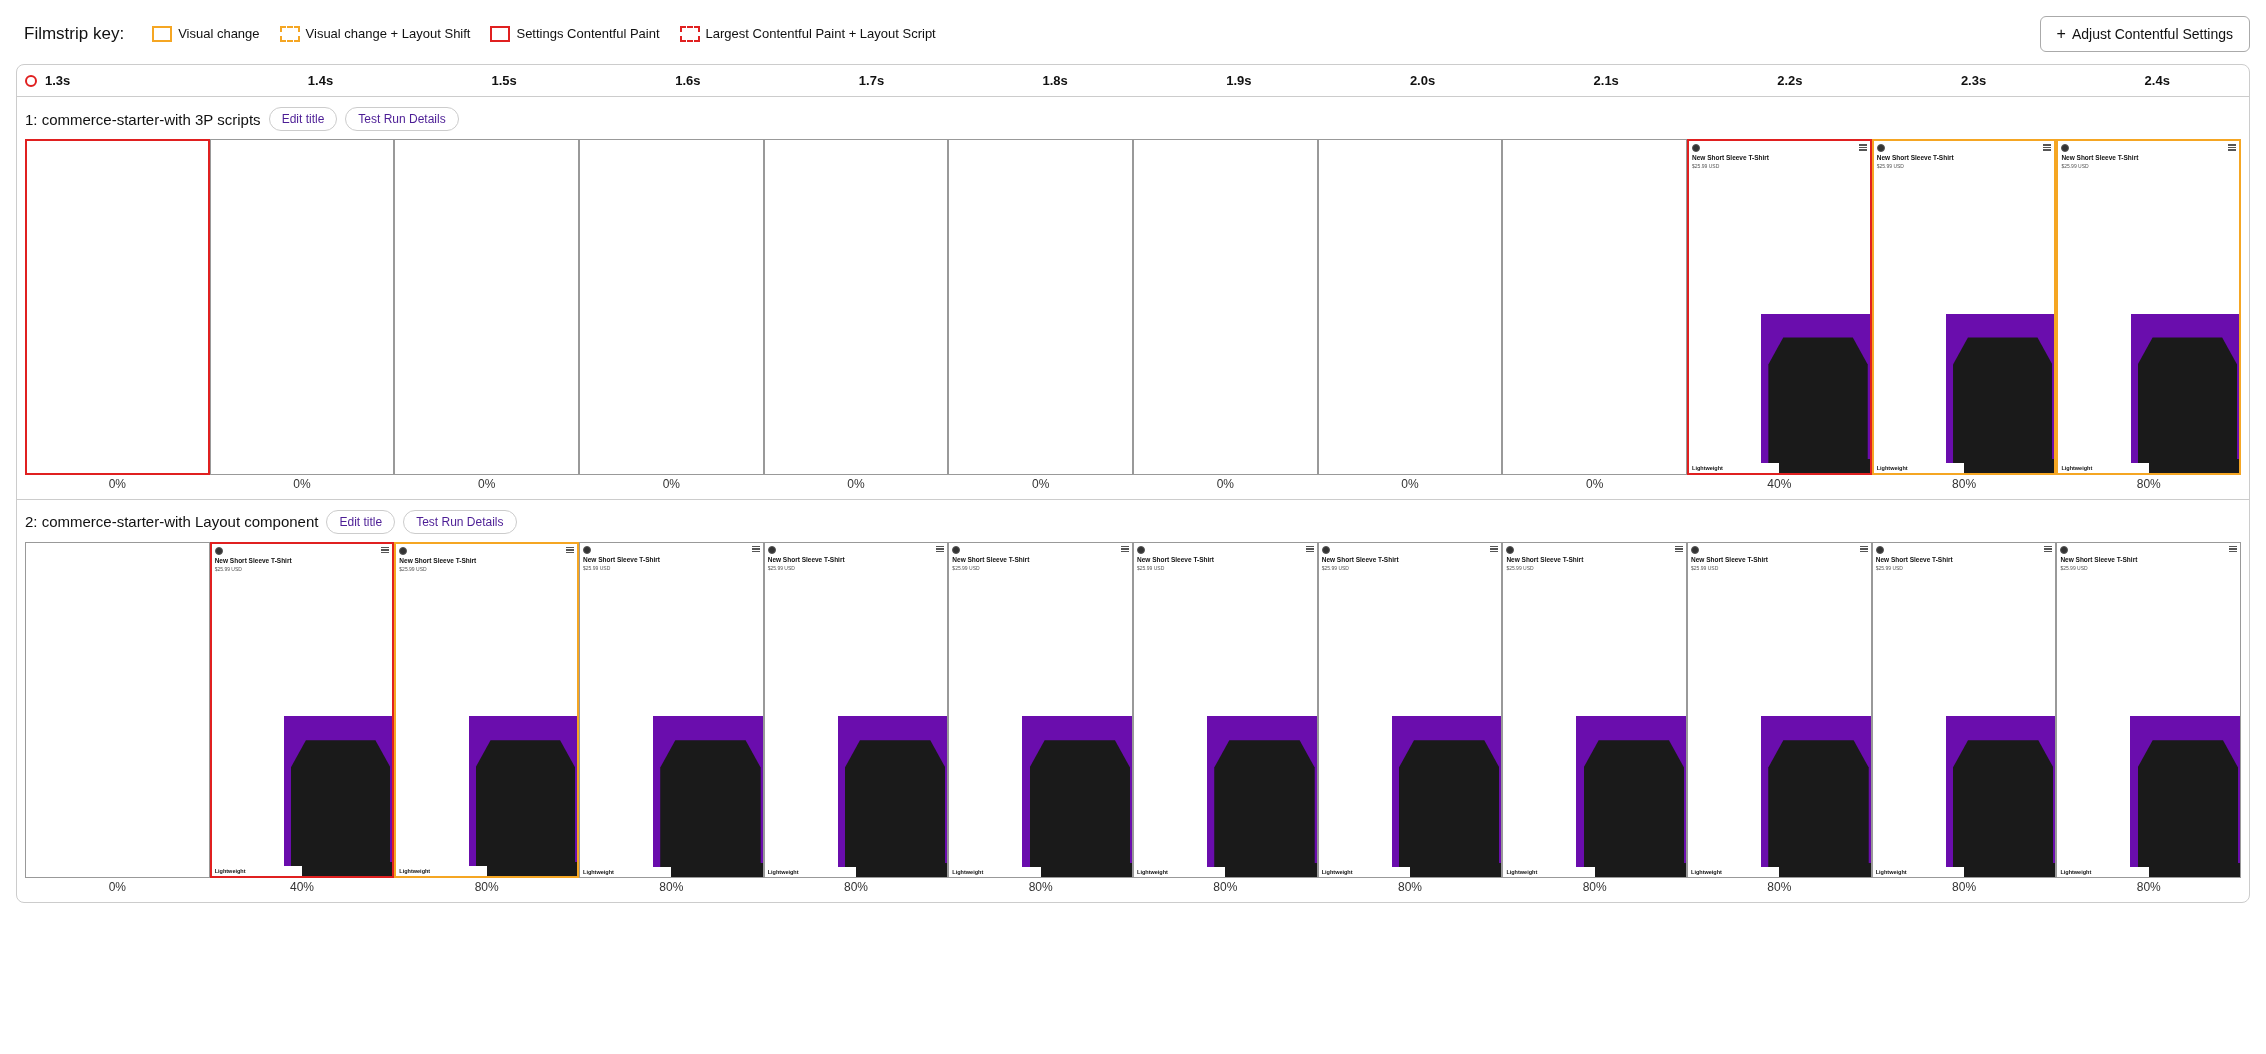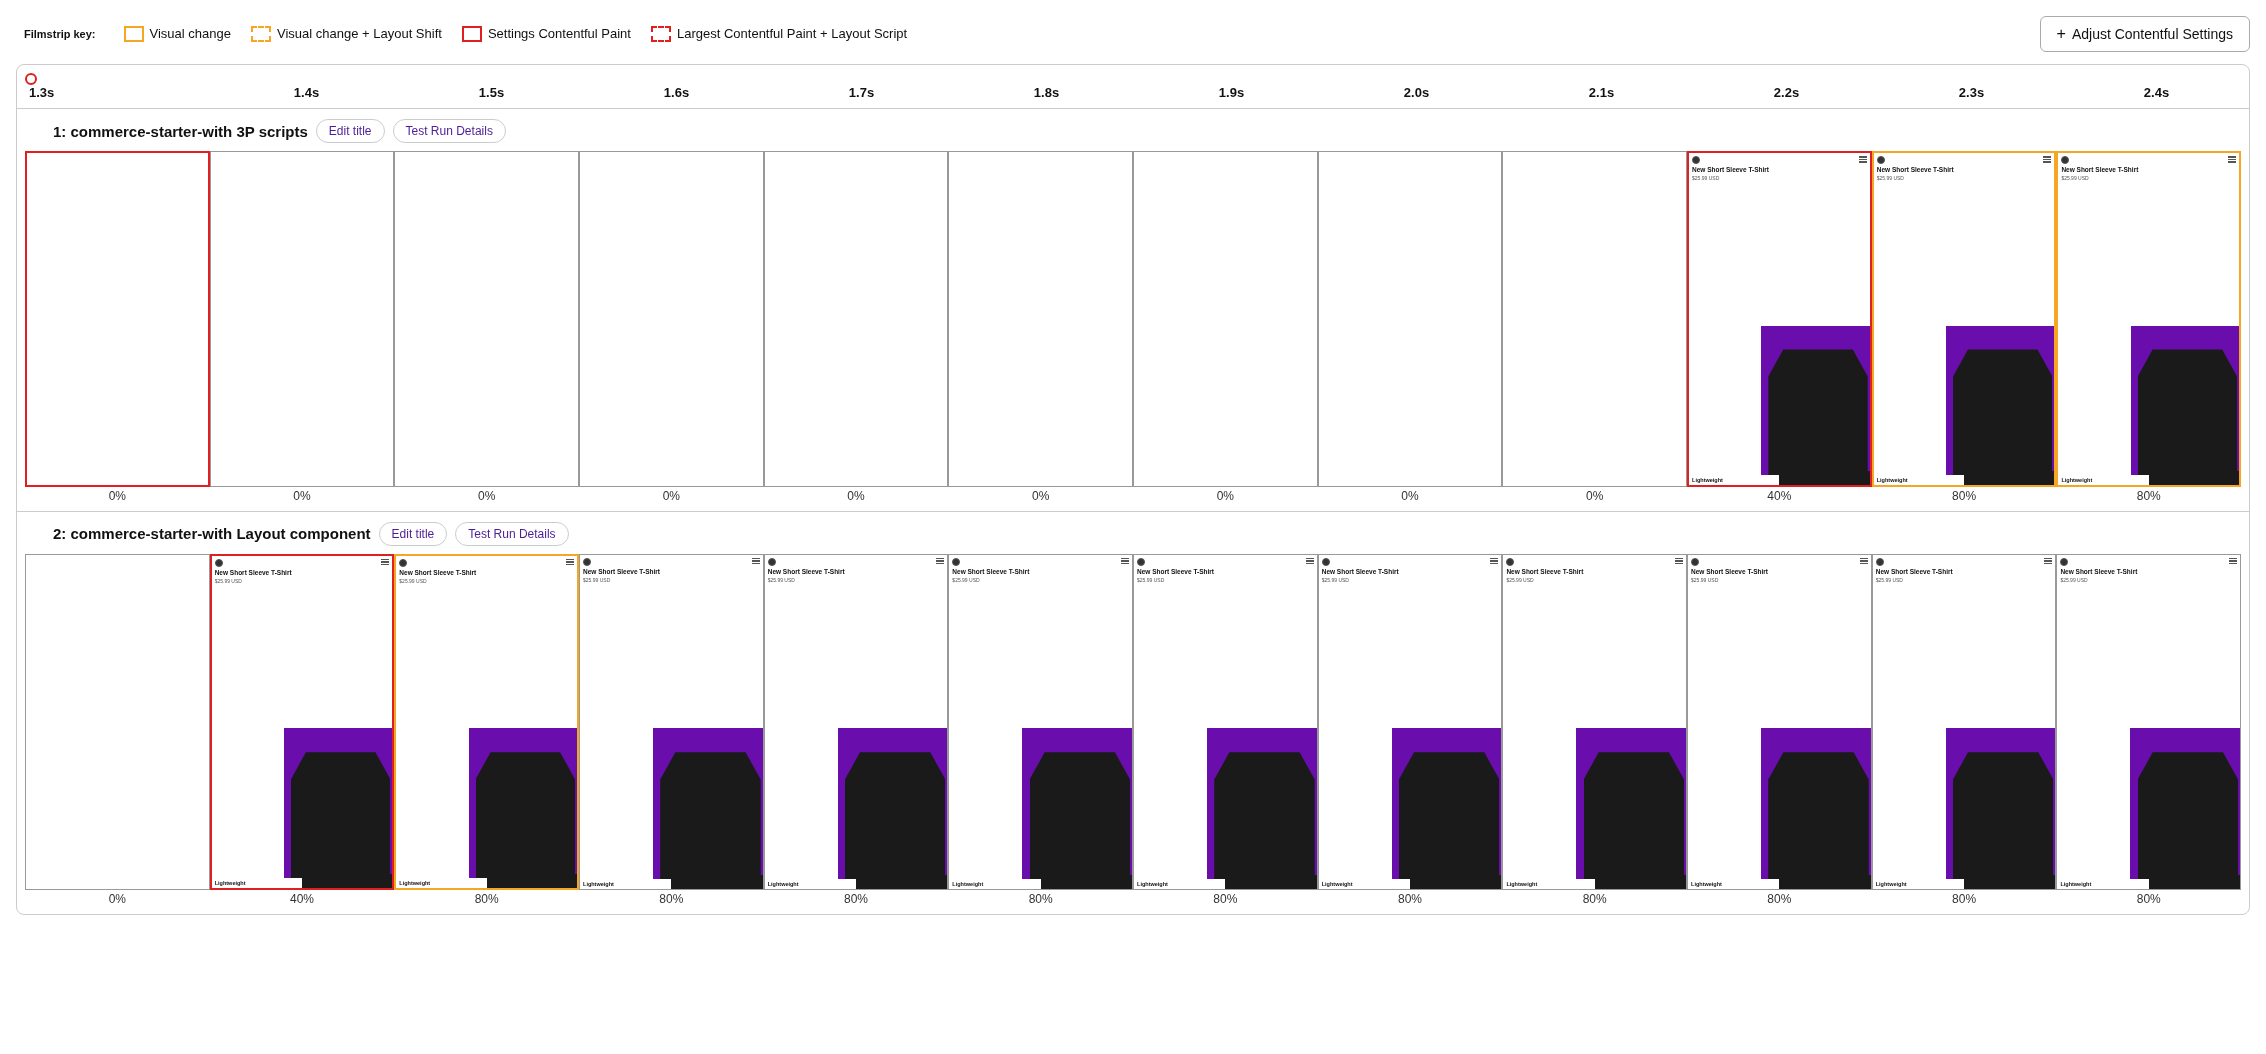--- a/index.html
+++ b/index.html
@@ -17,22 +17,22 @@
       align-items: center;
       justify-content: space-between;
       margin-bottom: 12px;
     }
     .legend-items {
       display: flex;
       align-items: center;
       gap: 20px;
     }
     .legend-key-label {
-      font-weight: 700;
-      font-size: 11px;
+      font-weight: 400;
+      font-size: 17px;
       margin-right: 8px;
       padding-left: 8px;
     }
     .legend-item {
       display: flex;
       align-items: flex-start;
       gap: 6px;
       font-size: 13px;
     }
     .legend-box {
@@ -64,24 +64,24 @@
     .filmstrip-container {
       border: 1.5px solid #ccc;
       border-radius: 8px;
       overflow: visible;
       padding: 0;
     }
 
     
     .timeline-header {
       display: flex;
+      align-items: center;
       border-bottom: 1.5px solid #ccc;
       padding: 8px 0 8px 8px;
       position: relative;
-      flex-direction: column;
     }
     .timeline-dot {
       width: 12px;
       height: 12px;
       border: 2px solid #e02020;
       border-radius: 50%;
       margin-right: 4px;
       flex-shrink: 0;
     }
     .timeline-ticks {
@@ -105,22 +105,21 @@
     .filmstrip-section:last-child { border-bottom: none; }
 
     .section-header {
       display: flex;
       align-items: center;
       gap: 8px;
       margin-bottom: 8px;
     }
     .section-title {
       font-size: 15px;
-      font-weight: 700;
-      margin-left: 28px;
+      font-weight: 400;
     }
     .section-btn {
       border: 1.5px solid #ccc;
       border-radius: 20px;
       background: #fff;
       padding: 4px 12px;
       font-size: 12px;
       cursor: pointer;
       color: #4c1d95;
     }

